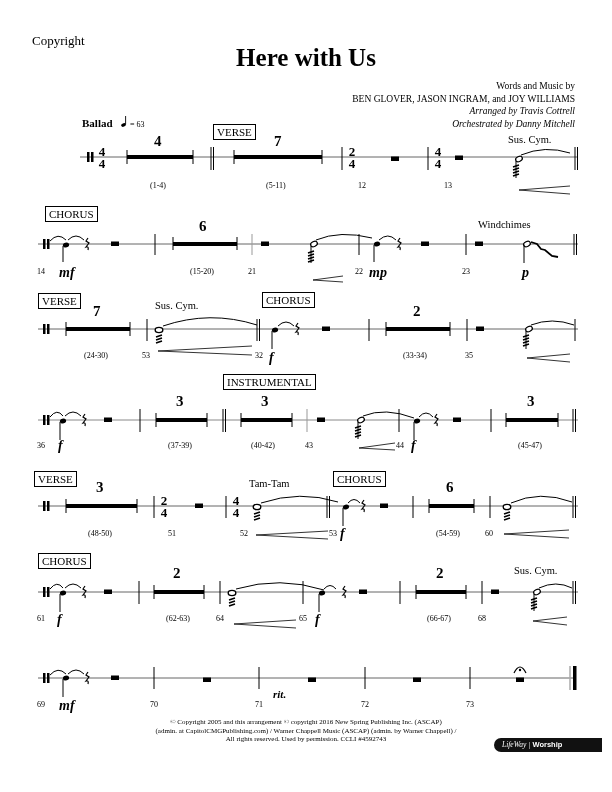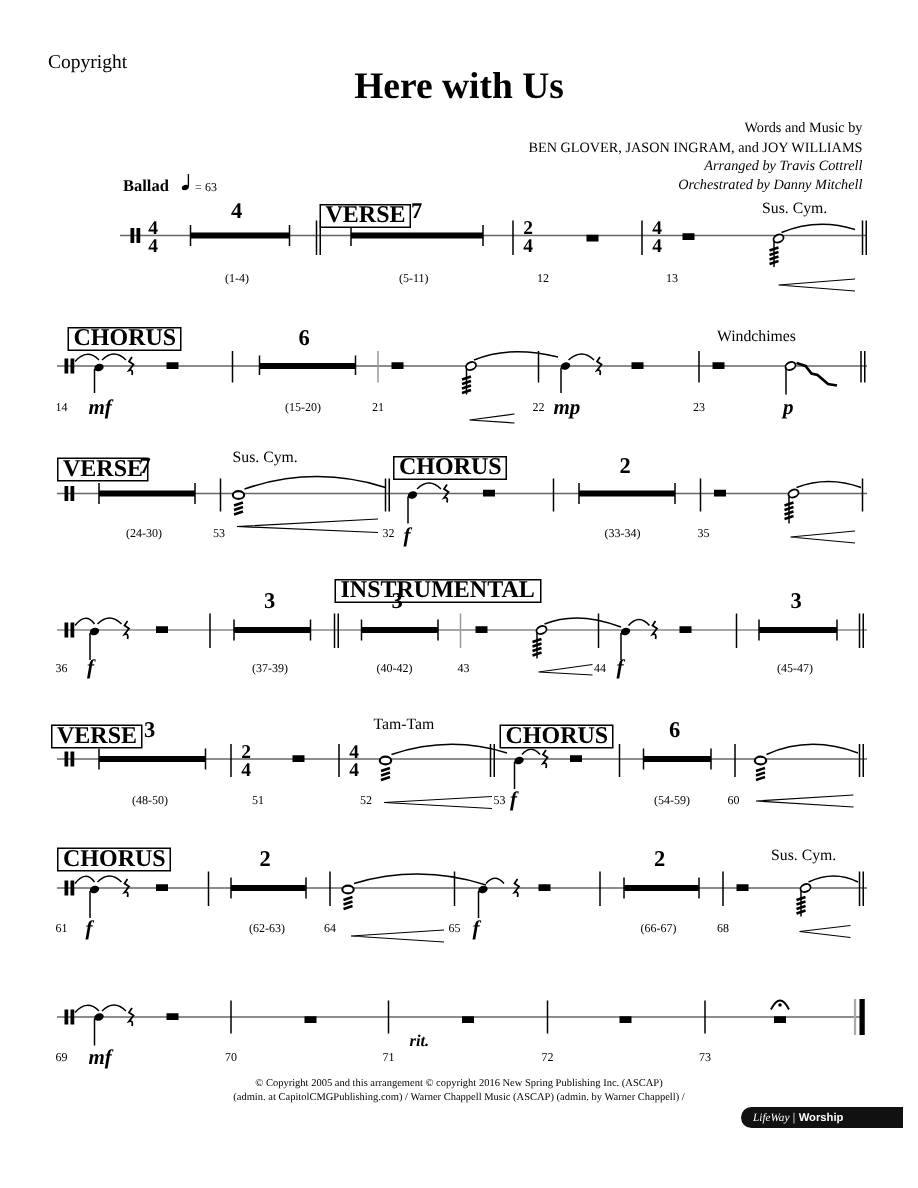--- a/index.html
+++ b/index.html
@@ -4,21 +4,21 @@
 <style>
   html,body{margin:0;padding:0;background:#fff;}
   body{width:612px;height:792px;position:relative;overflow:hidden;font-family:"Liberation Serif","DejaVu Serif",serif;color:#000;}
   .abs{position:absolute;}
   .part{left:32px;top:33px;font-size:13px;}
   .title{left:0;width:612px;top:44px;text-align:center;font-size:25px;font-weight:bold;}
   .credits{right:37px;top:80px;text-align:right;font-size:9.5px;line-height:12.5px;}
   .credits .it{font-style:italic;}
   .tempo{left:82px;top:116px;font-size:11px;font-weight:bold;}
   .tempo .mm{font-weight:normal;font-size:8px;}
-  .reh{border:1px solid #000;font-size:16px;font-weight:bold;padding:1px 3px;line-height:12px;background:#fff;margin-top:12px;}
+  .reh{border:1px solid #000;font-size:11px;font-weight:normal;padding:1px 3px;line-height:12px;background:#fff;}
   .lbl{font-size:10.5px;}
   .mnum{font-size:8px;}
   .rng{font-size:8px;}
   .rcount{font-size:15px;font-weight:bold;}
   .dyn{font-style:italic;font-weight:bold;font-size:14px;}
   .rit{font-style:italic;font-weight:bold;font-size:11px;}
   svg.staff{position:absolute;left:0;top:0;}
   .copyright{left:0;width:612px;top:718px;text-align:center;font-size:7px;line-height:8.5px;}
   .logo{left:494px;top:738px;width:108px;height:14px;background:#111;color:#fff;border-radius:7px 0 0 7px;font-family:"Liberation Sans",sans-serif;font-size:7.5px;line-height:14px;padding-left:8px;box-sizing:border-box;}
   .logo b{font-weight:bold;}
@@ -358,18 +358,19 @@
 <div class="abs mnum" style="left:150px;top:700px;">70</div>
 <div class="abs mnum" style="left:255px;top:700px;">71</div>
 <div class="abs mnum" style="left:361px;top:700px;">72</div>
 <div class="abs mnum" style="left:466px;top:700px;">73</div>
 <div class="abs dyn" style="left:59px;top:698px;">mf</div>
 <div class="abs rit" style="left:273px;top:688px;">rit.</div>
 
 <div class="abs copyright">
   <div>© Copyright 2005 and this arrangement © copyright 2016 New Spring Publishing Inc. (ASCAP)</div>
   <div>(admin. at CapitolCMGPublishing.com) / Warner Chappell Music (ASCAP) (admin. by Warner Chappell) /</div>
+  <div>All rights reserved. Used by permission. CCLI #4592743</div>
 </div>
 <div class="abs logo">
   <span style="font-family:'Liberation Serif',serif;font-style:italic;">LifeWay</span>
   <span style="opacity:.7;">|</span>
   <b>Worship</b>
 </div>
 
 </body></html>

